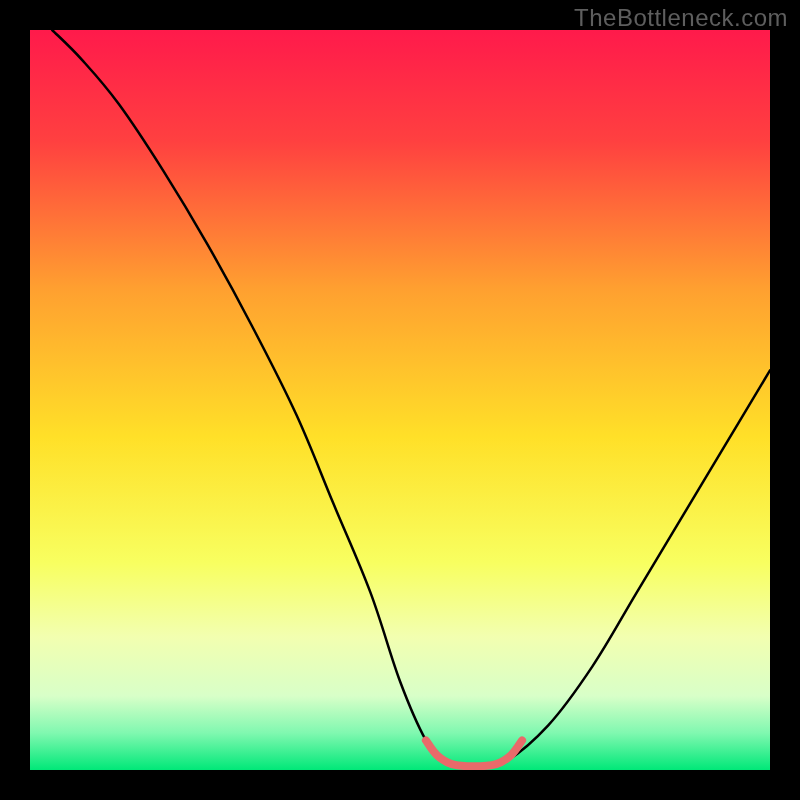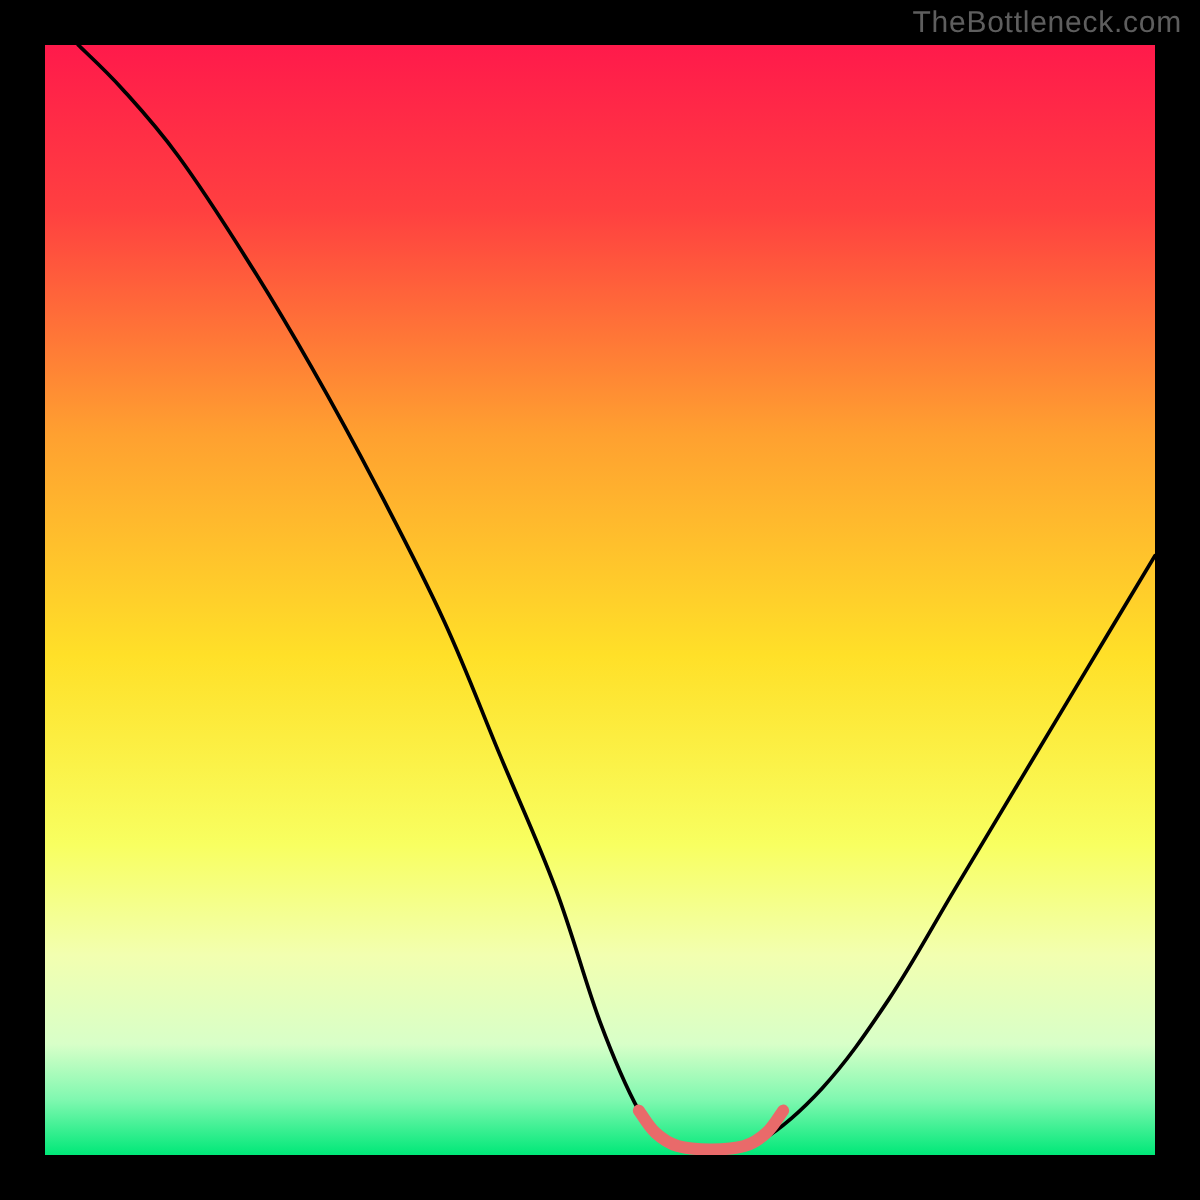--- a/index.html
+++ b/index.html
@@ -9,21 +9,21 @@
     width: 800px;
     height: 800px;
     background: #000;
   }
   .watermark {
     position: absolute;
     top: 4px;
     right: 12px;
     color: #5e5e5e;
     font-family: Arial, Helvetica, sans-serif;
-    font-size: 20px;
+    font-size: 24px;
     letter-spacing: 0.5px;
     z-index: 20;
   }
   .plot {
     position: absolute;
     display: block;
   }
 </style>
 </head>
 <body>

